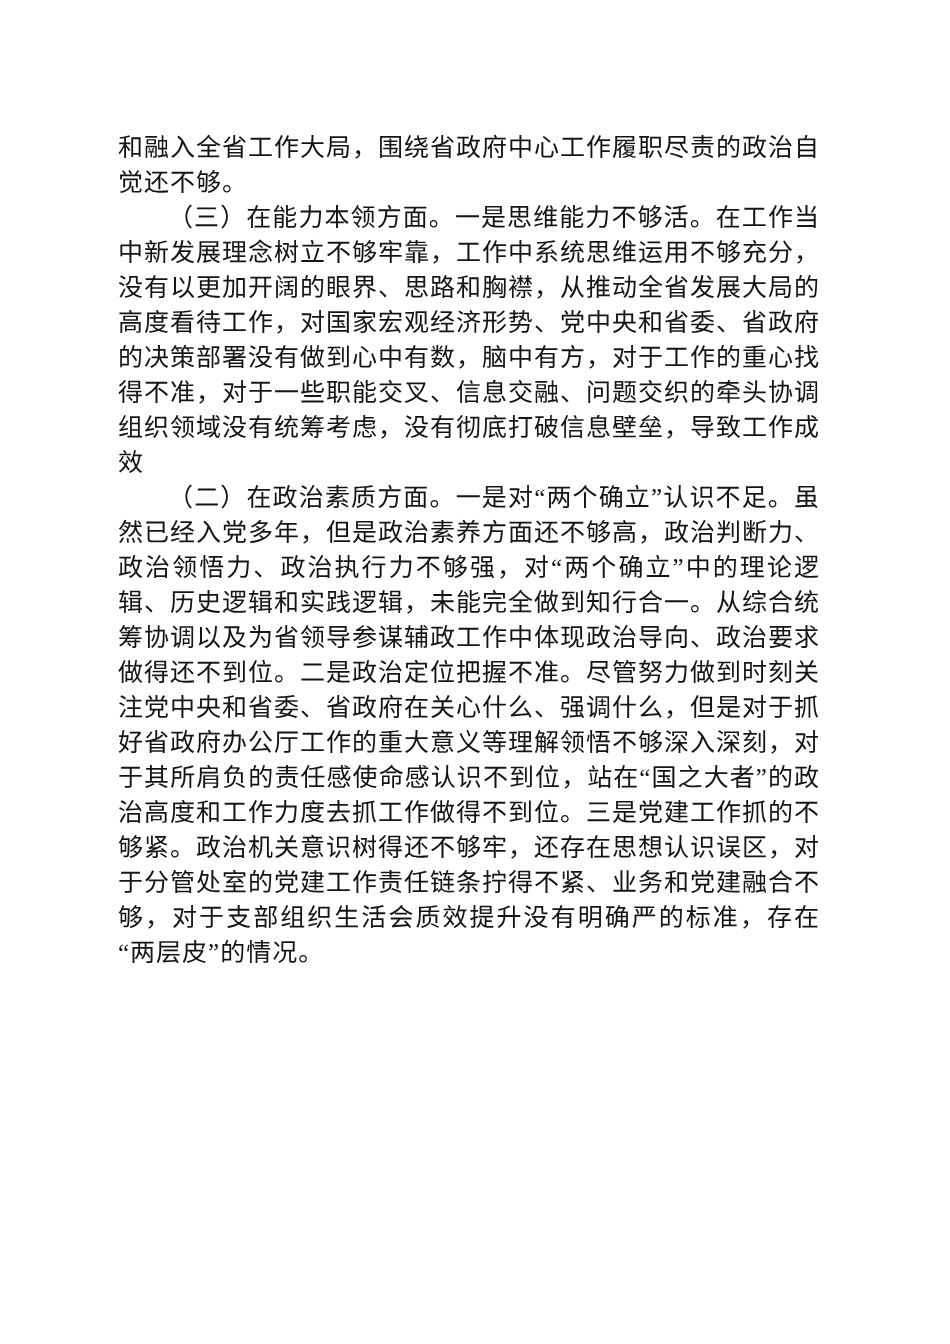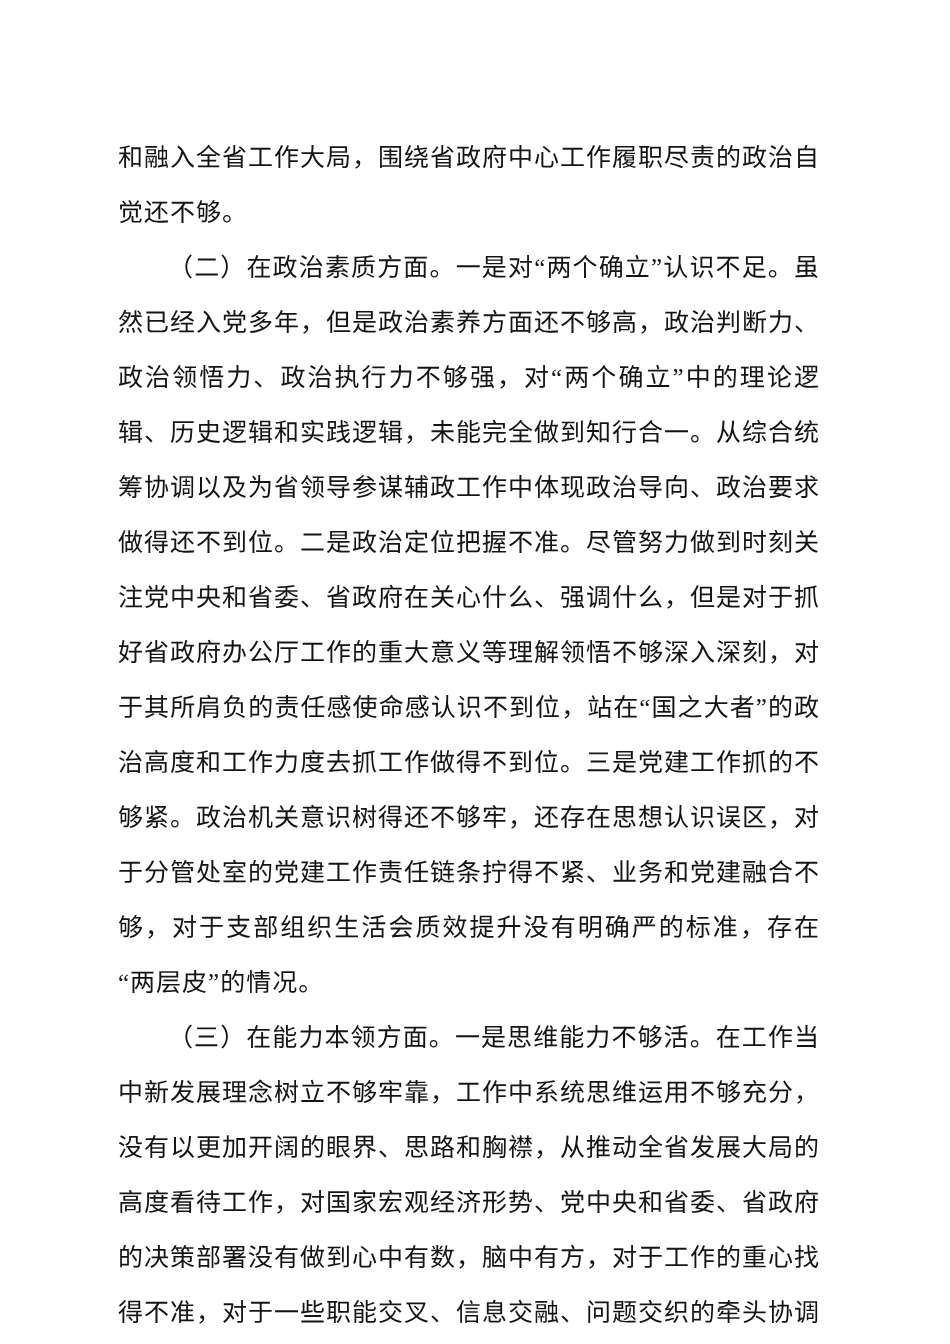--- a/index.html
+++ b/index.html
@@ -19,33 +19,33 @@
     position: absolute;
     top: 130px;
     left: 118px;
     width: 702px;
   }
   .para {
     margin: 0;
     padding: 0;
     font-family: "Liberation Serif", "DejaVu Serif", serif;
     font-size: 25px;
-    line-height: 55px;
+    line-height: 35px;
     letter-spacing: 1px;
     color: #141414;
     text-align: justify;
     text-justify: inter-character;
     word-break: break-all;
   }
   .para.indent {
     text-indent: 2em;
   }
 </style>
 </head>
 <body>
 
 <div class="page">
   <div class="text-block">
     <p class="para">和融入全省工作大局，围绕省政府中心工作履职尽责的政治自觉还不够。</p>
+    <p class="para indent">（三）在能力本领方面。一是思维能力不够活。在工作当中新发展理念树立不够牢靠，工作中系统思维运用不够充分，没有以更加开阔的眼界、思路和胸襟，从推动全省发展大局的高度看待工作，对国家宏观经济形势、党中央和省委、省政府的决策部署没有做到心中有数，脑中有方，对于工作的重心找得不准，对于一些职能交叉、信息交融、问题交织的牵头协调组织领域没有统筹考虑，没有彻底打破信息壁垒，导致工作成效</p>
     <p class="para indent">（二）在政治素质方面。一是对“两个确立”认识不足。虽然已经入党多年，但是政治素养方面还不够高，政治判断力、政治领悟力、政治执行力不够强，对“两个确立”中的理论逻辑、历史逻辑和实践逻辑，未能完全做到知行合一。从综合统筹协调以及为省领导参谋辅政工作中体现政治导向、政治要求做得还不到位。二是政治定位把握不准。尽管努力做到时刻关注党中央和省委、省政府在关心什么、强调什么，但是对于抓好省政府办公厅工作的重大意义等理解领悟不够深入深刻，对于其所肩负的责任感使命感认识不到位，站在“国之大者”的政治高度和工作力度去抓工作做得不到位。三是党建工作抓的不够紧。政治机关意识树得还不够牢，还存在思想认识误区，对于分管处室的党建工作责任链条拧得不紧、业务和党建融合不够，对于支部组织生活会质效提升没有明确严的标准，存在“两层皮”的情况。</p>
-    <p class="para indent">（三）在能力本领方面。一是思维能力不够活。在工作当中新发展理念树立不够牢靠，工作中系统思维运用不够充分，没有以更加开阔的眼界、思路和胸襟，从推动全省发展大局的高度看待工作，对国家宏观经济形势、党中央和省委、省政府的决策部署没有做到心中有数，脑中有方，对于工作的重心找得不准，对于一些职能交叉、信息交融、问题交织的牵头协调组织领域没有统筹考虑，没有彻底打破信息壁垒，导致工作成效</p>
   </div>
 </div>
 
 </body></html>

